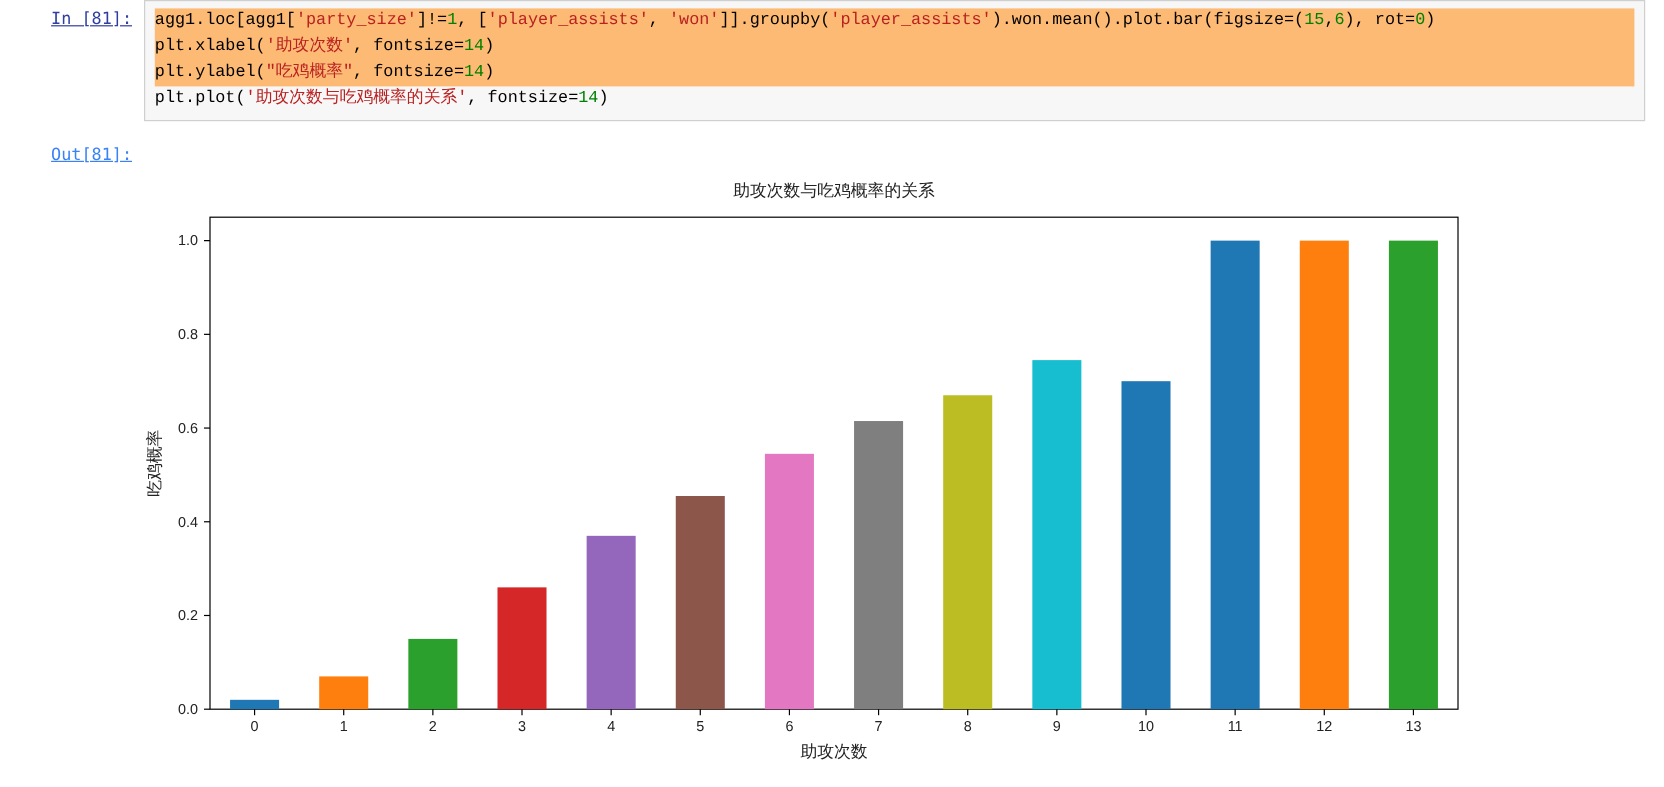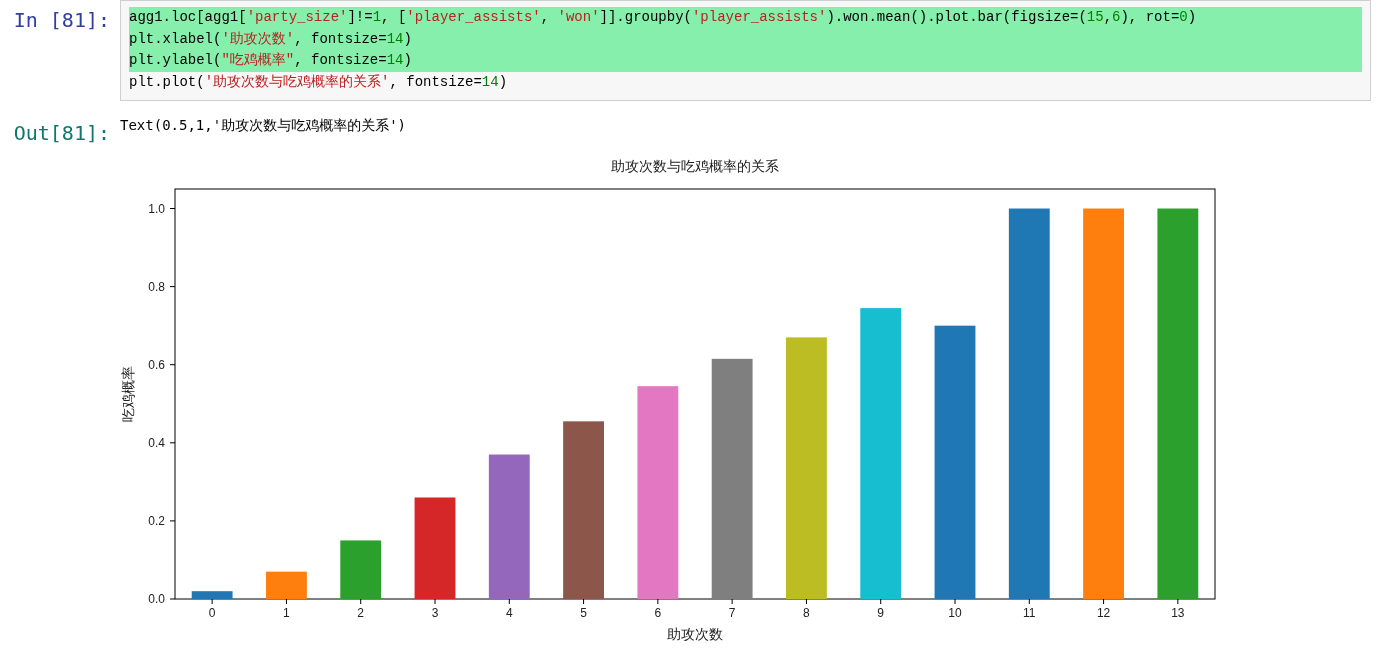--- a/index.html
+++ b/index.html
@@ -13,38 +13,39 @@
     .cell {
       display: flex;
       align-items: flex-start;
     }
     .prompt {
       width: 120px;
       min-width: 120px;
       text-align: right;
       padding: 8px 10px 0 0;
       font-family: "Consolas", monospace;
-      font-size: 20px;
+      font-size: 14px;
+      text-decoration: underline;
     }
     .prompt-in { color: #303F9F; }
-    .prompt-out { color: #0f766e; }
+    .prompt-out { color: #3b82f6; }
     .code-area {
       flex: 1;
       margin-right: 16px;
       background: #f7f7f7;
       border: 1px solid #cfcfcf;
       padding: 6px 8px;
       font-family: "Consolas", "Courier New", monospace;
       font-size: 14px;
       line-height: 1.55;
       white-space: pre;
       overflow-x: auto;
     }
     .code-area .selected {
-      background: #86efac;
+      background: #fdba74;
       display: inline-block;
       width: 100%;
     }
     .c-str { color: #BA2121; }
     .c-num { color: #008000; }
     .output-text {
       flex: 1;
       padding: 4px 0 0 0;
       font-family: "Consolas", monospace;
       font-size: 14px;
@@ -64,21 +65,20 @@
 <div class="cell">
   <div class="prompt prompt-in">In  [81]:</div>
   <div class="code-area"><span class="selected"><span>agg1.loc[agg1[</span><span class="c-str">'party_size'</span><span>]!=</span><span class="c-num">1</span><span>, [</span><span class="c-str">'player_assists'</span><span>, </span><span class="c-str">'won'</span><span>]].groupby(</span><span class="c-str">'player_assists'</span><span>).won.mean().plot.bar(figsize=(</span><span class="c-num">15</span><span>,</span><span class="c-num">6</span><span>), rot=</span><span class="c-num">0</span><span>)</span>
 <span>plt.xlabel(</span><span class="c-str">'助攻次数'</span><span>, fontsize=</span><span class="c-num">14</span><span>)</span>
 <span>plt.ylabel(</span><span class="c-str">"吃鸡概率"</span><span>, fontsize=</span><span class="c-num">14</span><span>)</span></span>
 <span>plt.plot(</span><span class="c-str">'助攻次数与吃鸡概率的关系'</span><span>, fontsize=</span><span class="c-num">14</span><span>)</span></div>
 </div>
 
 <div class="cell" style="margin-top:12px">
   <div class="prompt prompt-out">Out[81]:</div>
-  <div class="output-text">Text(0.5,1,'助攻次数与吃鸡概率的关系')</div>
 </div>
 
 <div class="chart-wrap">
   <svg id="chart" width="1120" height="496">
       <text x="580" y="18" class="chart-title">助攻次数与吃鸡概率的关系</text>
       <rect x="60" y="36" width="1040" height="410" fill="none" stroke="#000" stroke-width="1"></rect>
       <line x1="55" y1="446" x2="60" y2="446" stroke="#000"></line>
       <text x="50" y="450" text-anchor="end" class="tick-label">0.0</text>
       <line x1="55" y1="367.9047619047619" x2="60" y2="367.9047619047619" stroke="#000"></line>
       <text x="50" y="371.9047619047619" text-anchor="end" class="tick-label">0.2</text>

